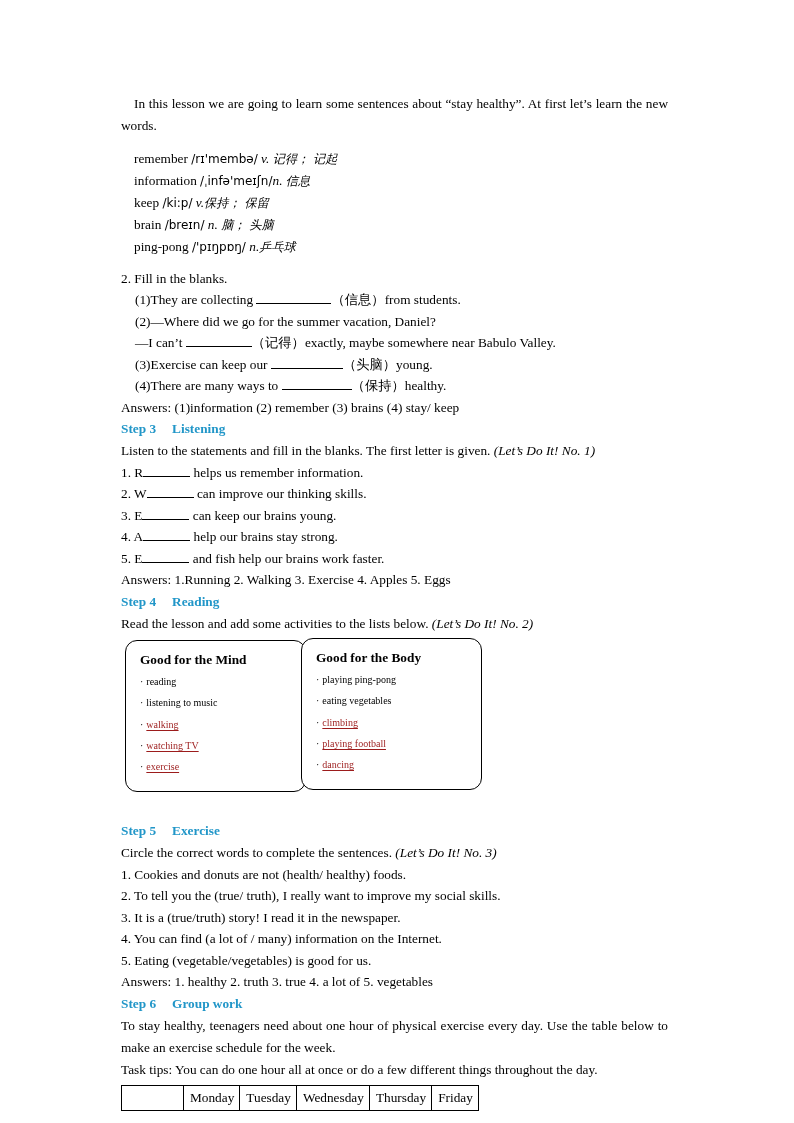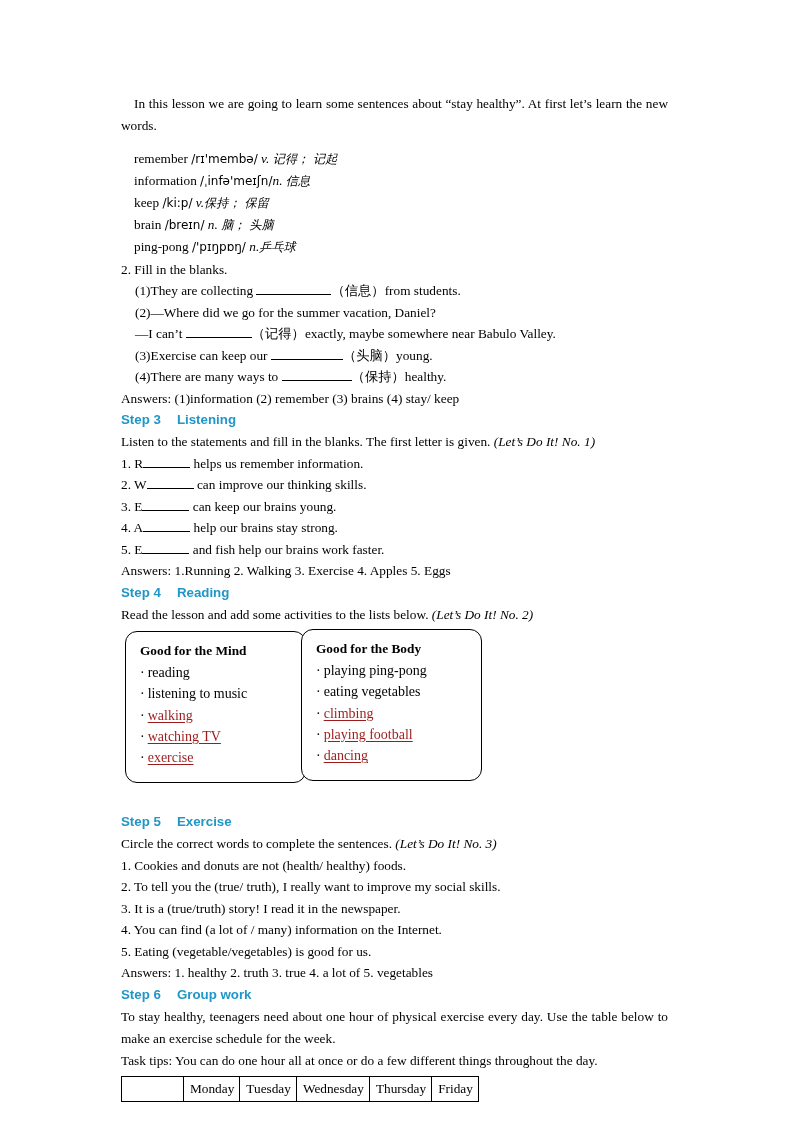--- a/index.html
+++ b/index.html
@@ -61,21 +61,21 @@
   }
   .answers {
     font-size: 13.3px;
     line-height: 21.5px;
   }
   .step-head {
     color: #2196C8;
     font-weight: bold;
     font-size: 13.3px;
     line-height: 22px;
-    font-family: Liberation Sans, sans-serif;
+    font-family: Liberation Serif, serif;
   }
   .step-head .gap { display: inline-block; width: 16px; }
   .list-line {
     font-size: 13.3px;
     line-height: 21.5px;
   }
   .blank-u {
     display: inline-block;
     border-bottom: 1px solid #000;
     height: 12px;
@@ -97,21 +97,21 @@
   }
   #box-mind { left: 4px;  top: 0px; width: 181px; height: 152px; }
   #box-body { left: 180px; top: -2px; width: 181px; height: 152px; }
   .box-title {
     font-weight: bold;
     font-size: 13.3px;
     line-height: 17px;
     padding: 10px 0 3px 14px;
   }
   .box-item {
-    font-size: 14px;
+    font-size: 10px;
     line-height: 21.3px;
     padding-left: 14px;
     white-space: nowrap;
   }
   .box-item .bullet { margin-right: 3px; }
   .box-item.added span.txt {
     color: #9C1C1C;
     text-decoration: underline;
     text-underline-offset: 2px;
   }
@@ -163,21 +163,21 @@
         <span class="ital">n.</span>
         <span class="cn">脑； 头脑</span>
       </div>
       <div class="word-line">
         <span>ping-pong</span>
         <span class="phon">/'pɪŋpɒŋ/</span>
         <span class="ital">n.</span><span class="cn">乒乓球</span>
       </div>
     </div>
 
-    <div class="numbered" style="margin-top:1px;">2. Fill in the blanks.</div>
+    <div class="numbered" style="margin-top:10px;">2. Fill in the blanks.</div>
 
     <div class="sub-item">
       <span>(1)</span><span>They are collecting </span><span class="blank-u" style="width:75px;"></span><span>（信息）from students.</span>
     </div>
 
     <div class="sub-item">
       <span>(2)</span><span>—Where did we go for the summer vacation, Daniel?</span>
     </div>
 
     <div class="sub-item">

